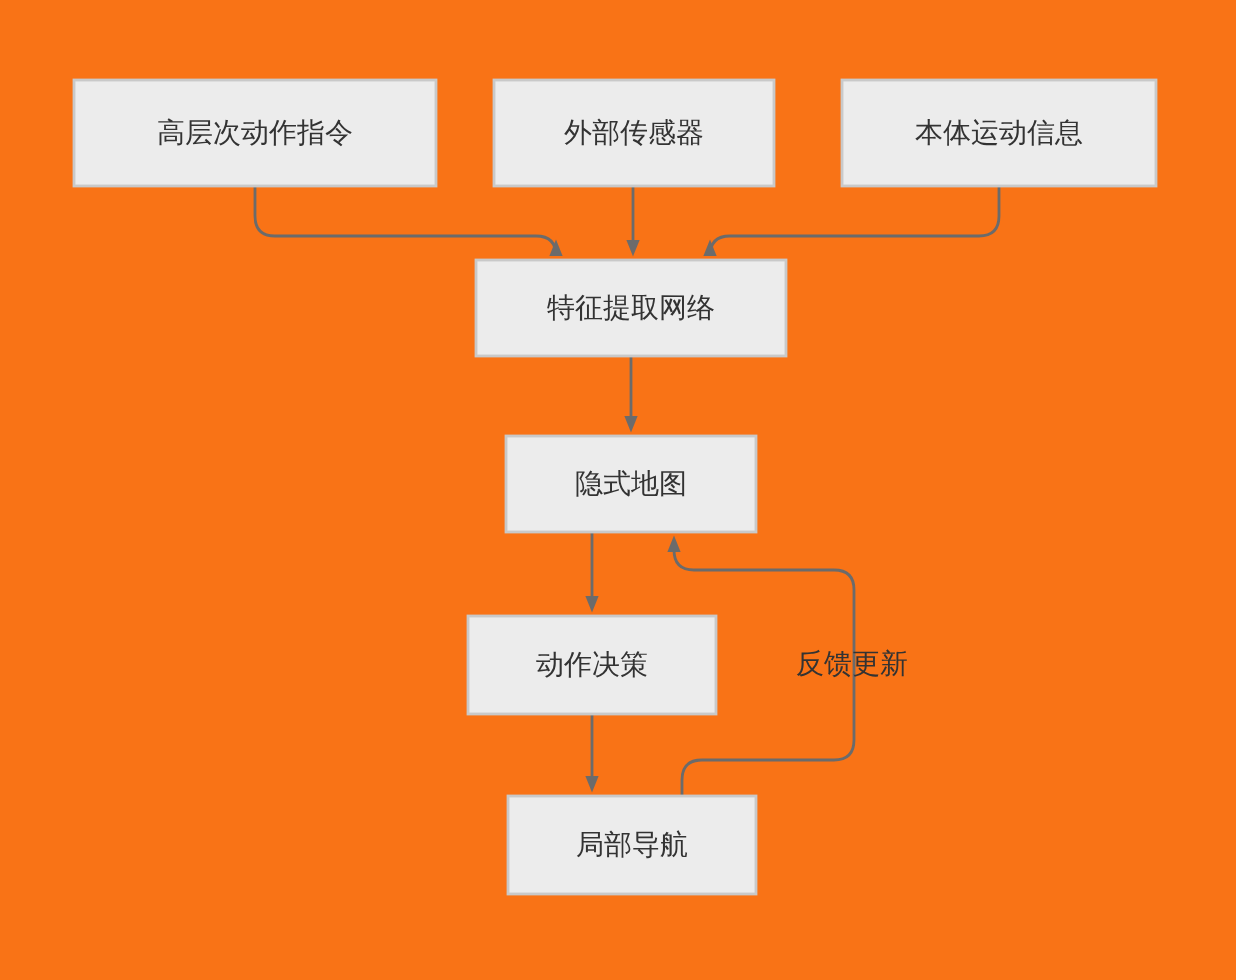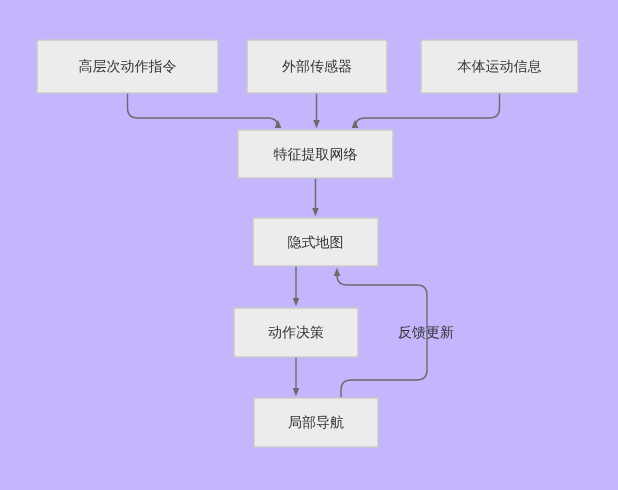--- a/index.html
+++ b/index.html
@@ -10,21 +10,21 @@
   body {
     width: 618px;
     height: 490px;
     font-family: "Liberation Sans", "DejaVu Sans", sans-serif;
     overflow: hidden;
   }
   #diagram-root {
     position: relative;
     width: 618px;
     height: 490px;
-    background: #c4b5fd;
+    background: #f97316;
   }
   svg.flow-canvas {
     position: absolute;
     left: 0;
     top: 0;
     width: 618px;
     height: 490px;
     display: block;
   }
   .node-rect {

